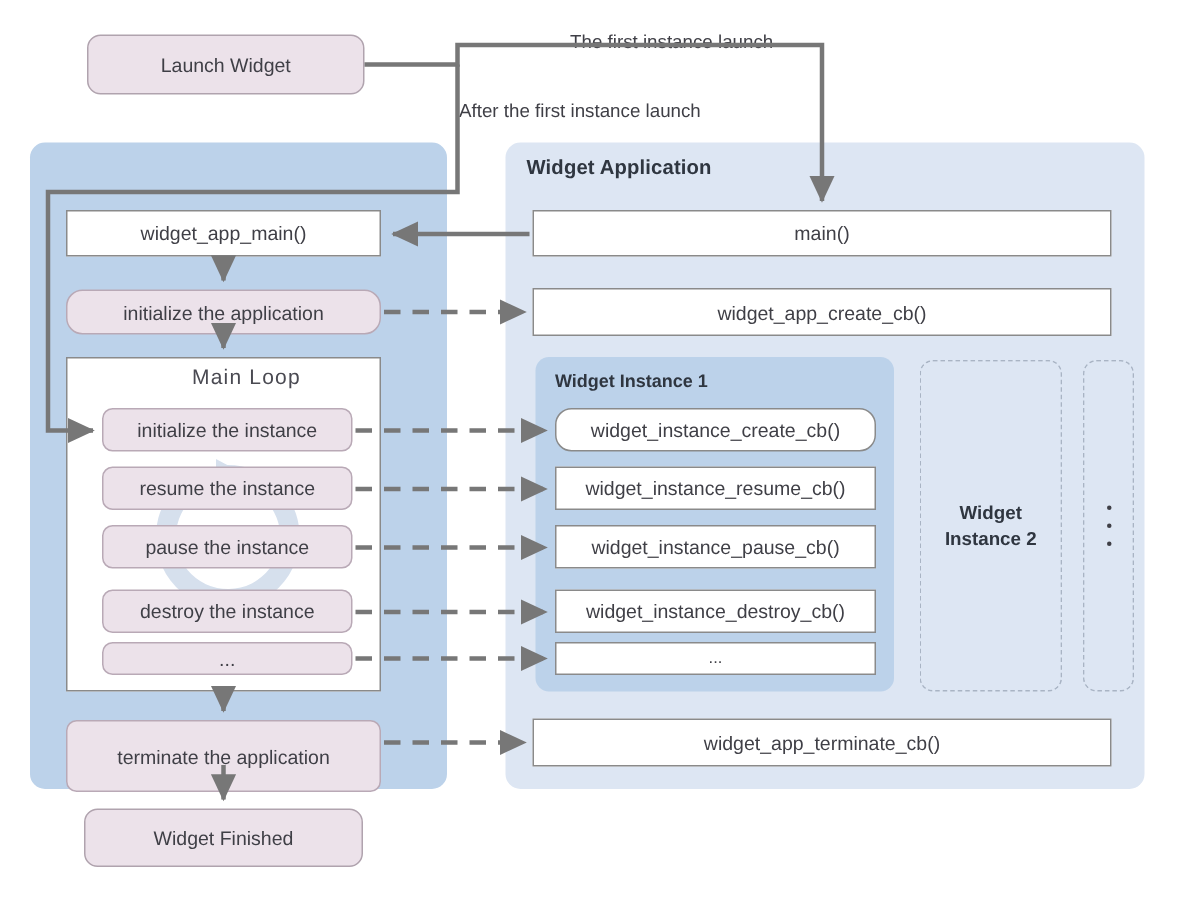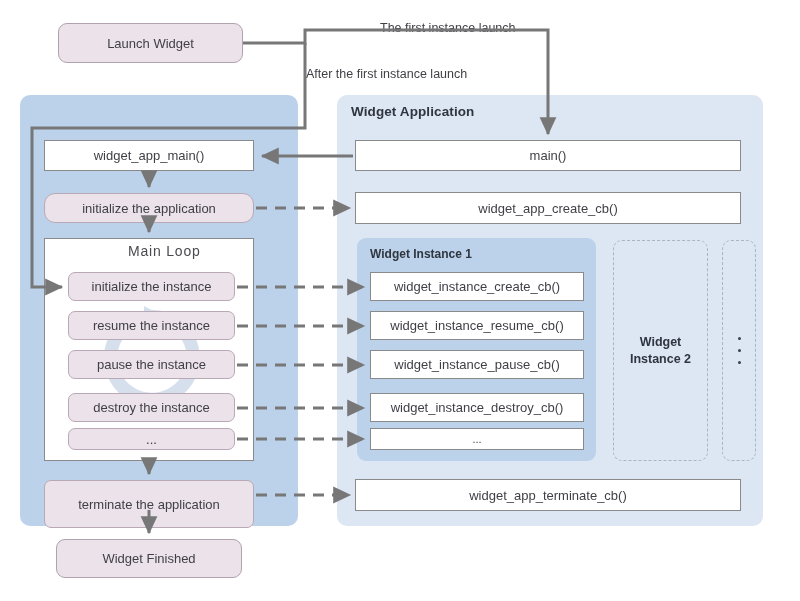--- a/index.html
+++ b/index.html
@@ -196,21 +196,21 @@
     <span>main()</span>
   </div>
 
   <div class="abs box box-white" style="left:355px; top:192px; width:386px; height:32px;">
     <span>widget_app_create_cb()</span>
   </div>
 
   <div class="abs instance-panel" style="left:357px; top:238px; width:239px; height:223px;"></div>
   <div class="instance-title" style="left:370px; top:247px;">Widget Instance 1</div>
 
-  <div class="abs box box-white" style="left:370px; top:272px; width:214px; height:29px;">
+  <div class="abs box box-white" style="left:370px; top:272px; width:214px; height:29px;border-radius:11px;">
     <span>widget_instance_create_cb()</span>
   </div>
   <div class="abs box box-white" style="left:370px; top:311px; width:214px; height:29px;">
     <span>widget_instance_resume_cb()</span>
   </div>
   <div class="abs box box-white" style="left:370px; top:350px; width:214px; height:29px;">
     <span>widget_instance_pause_cb()</span>
   </div>
   <div class="abs box box-white" style="left:370px; top:393px; width:214px; height:29px;">
     <span>widget_instance_destroy_cb()</span>

